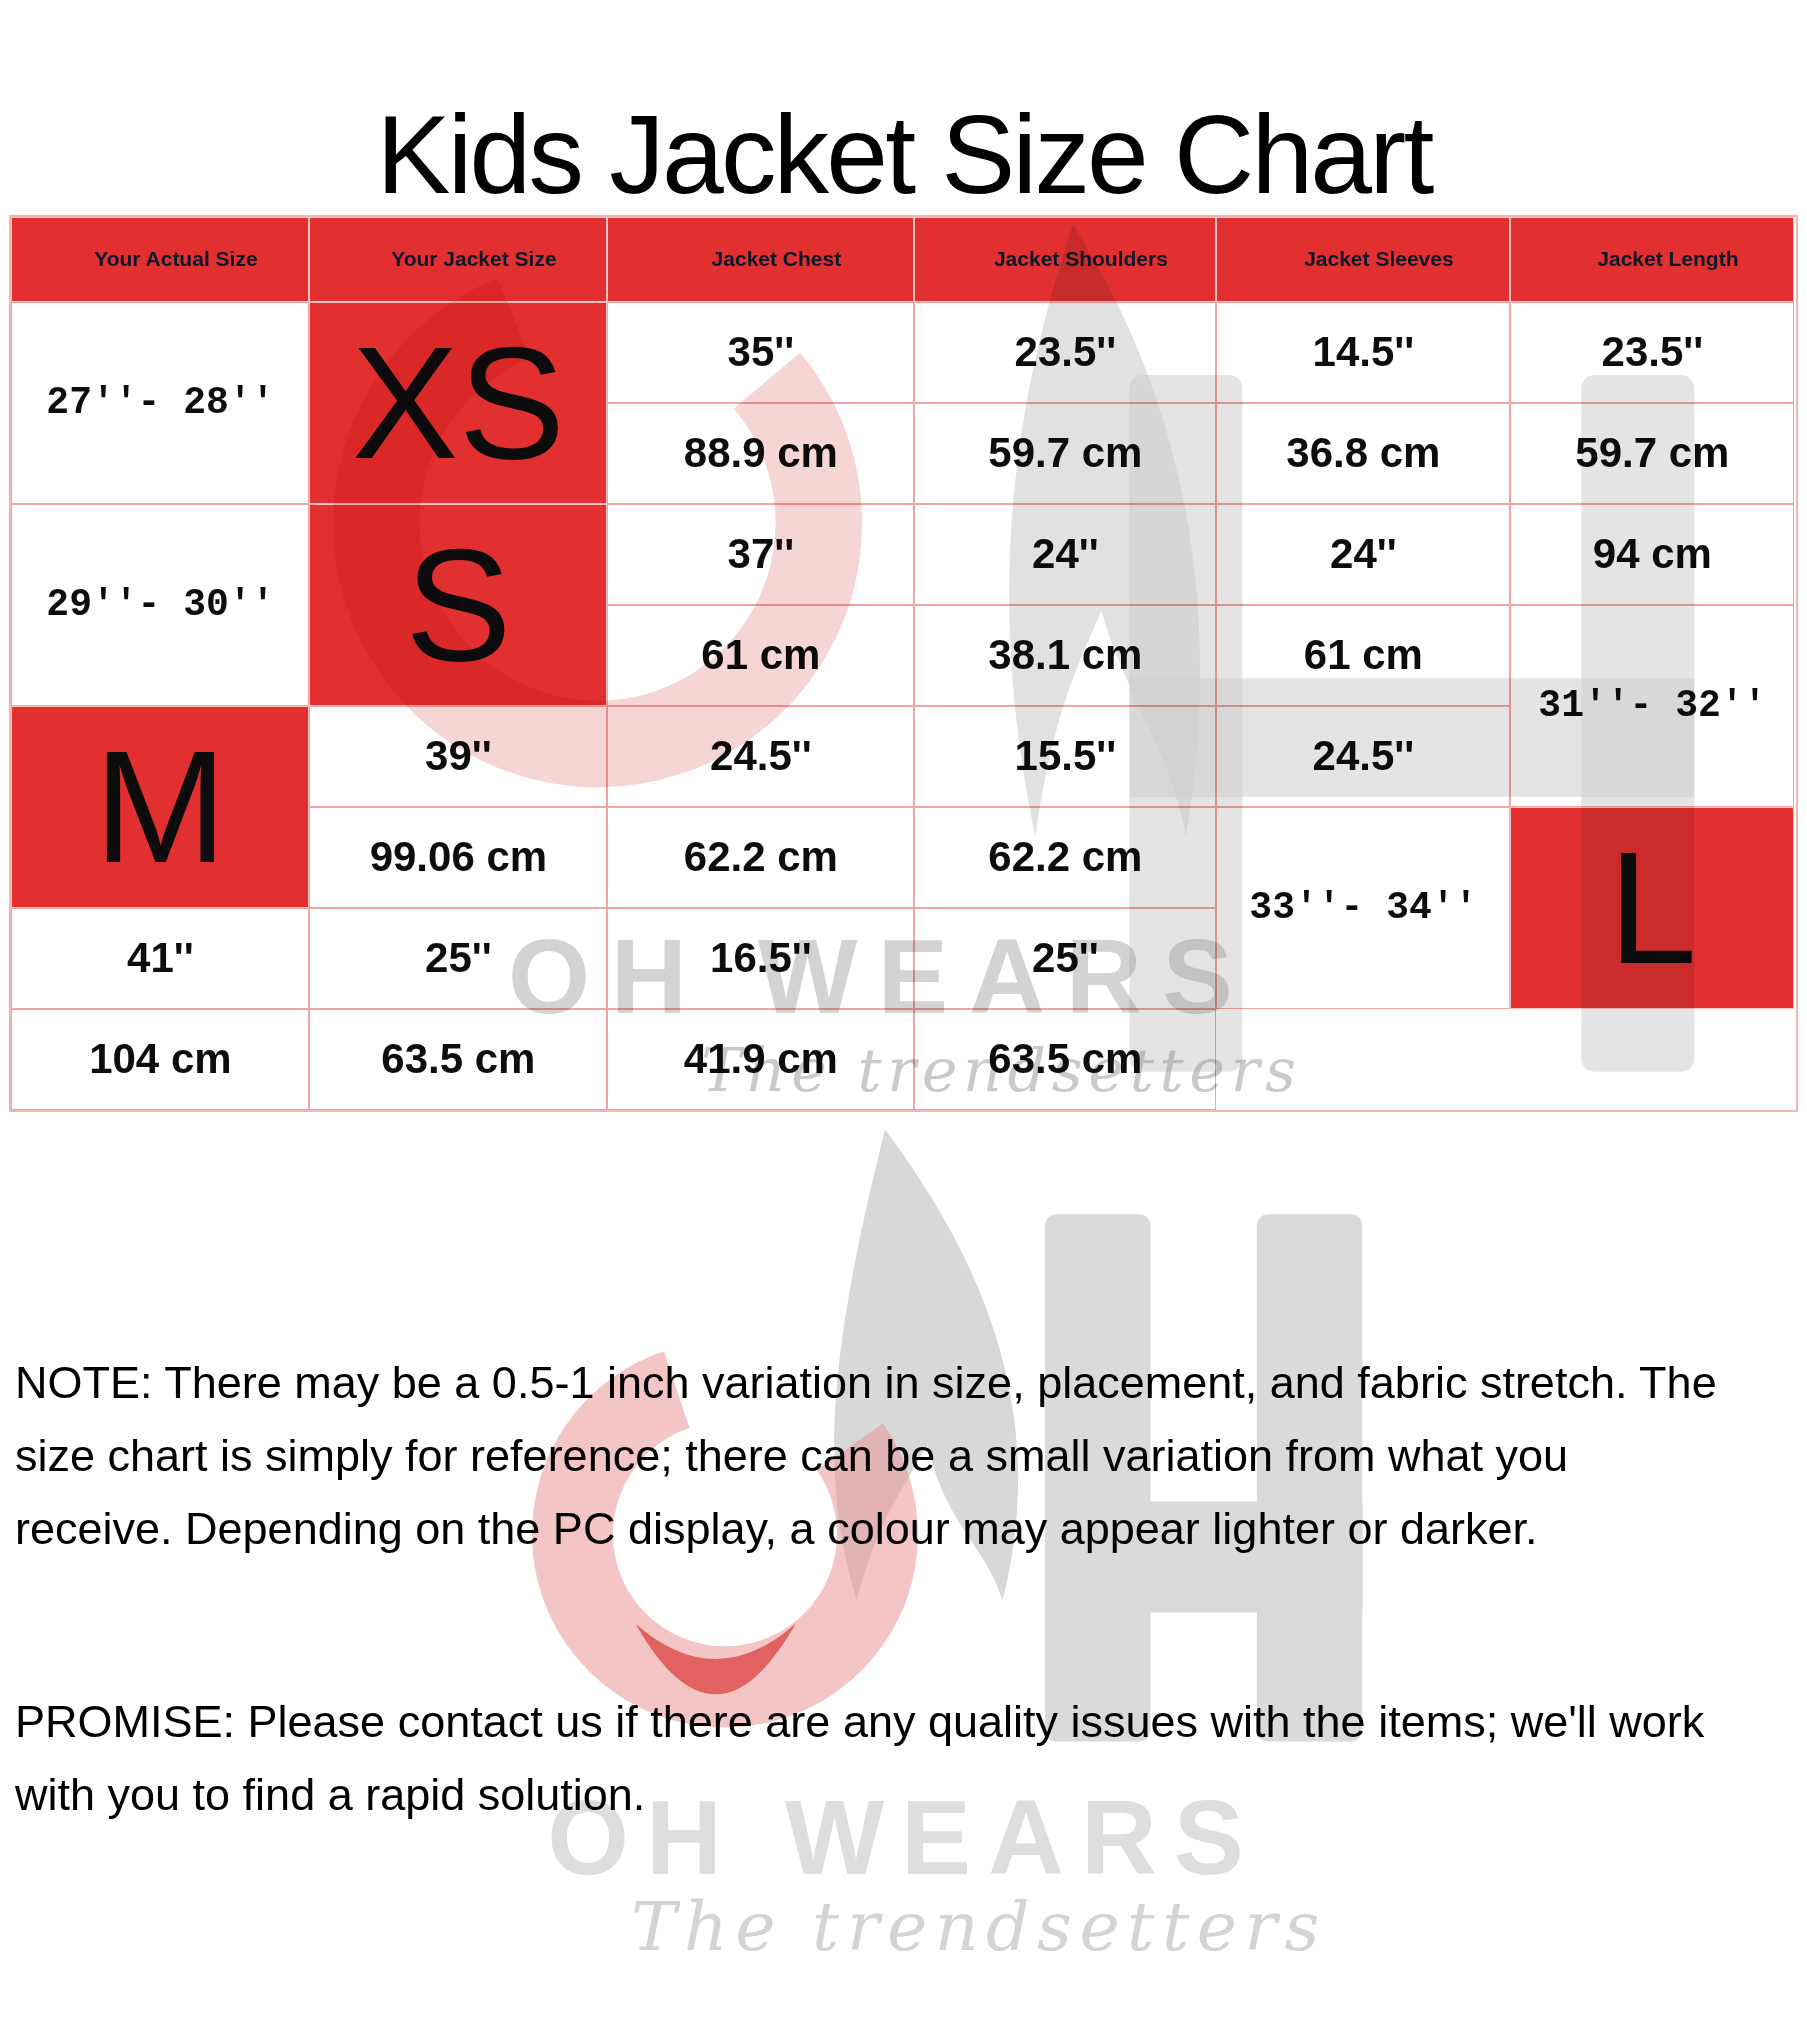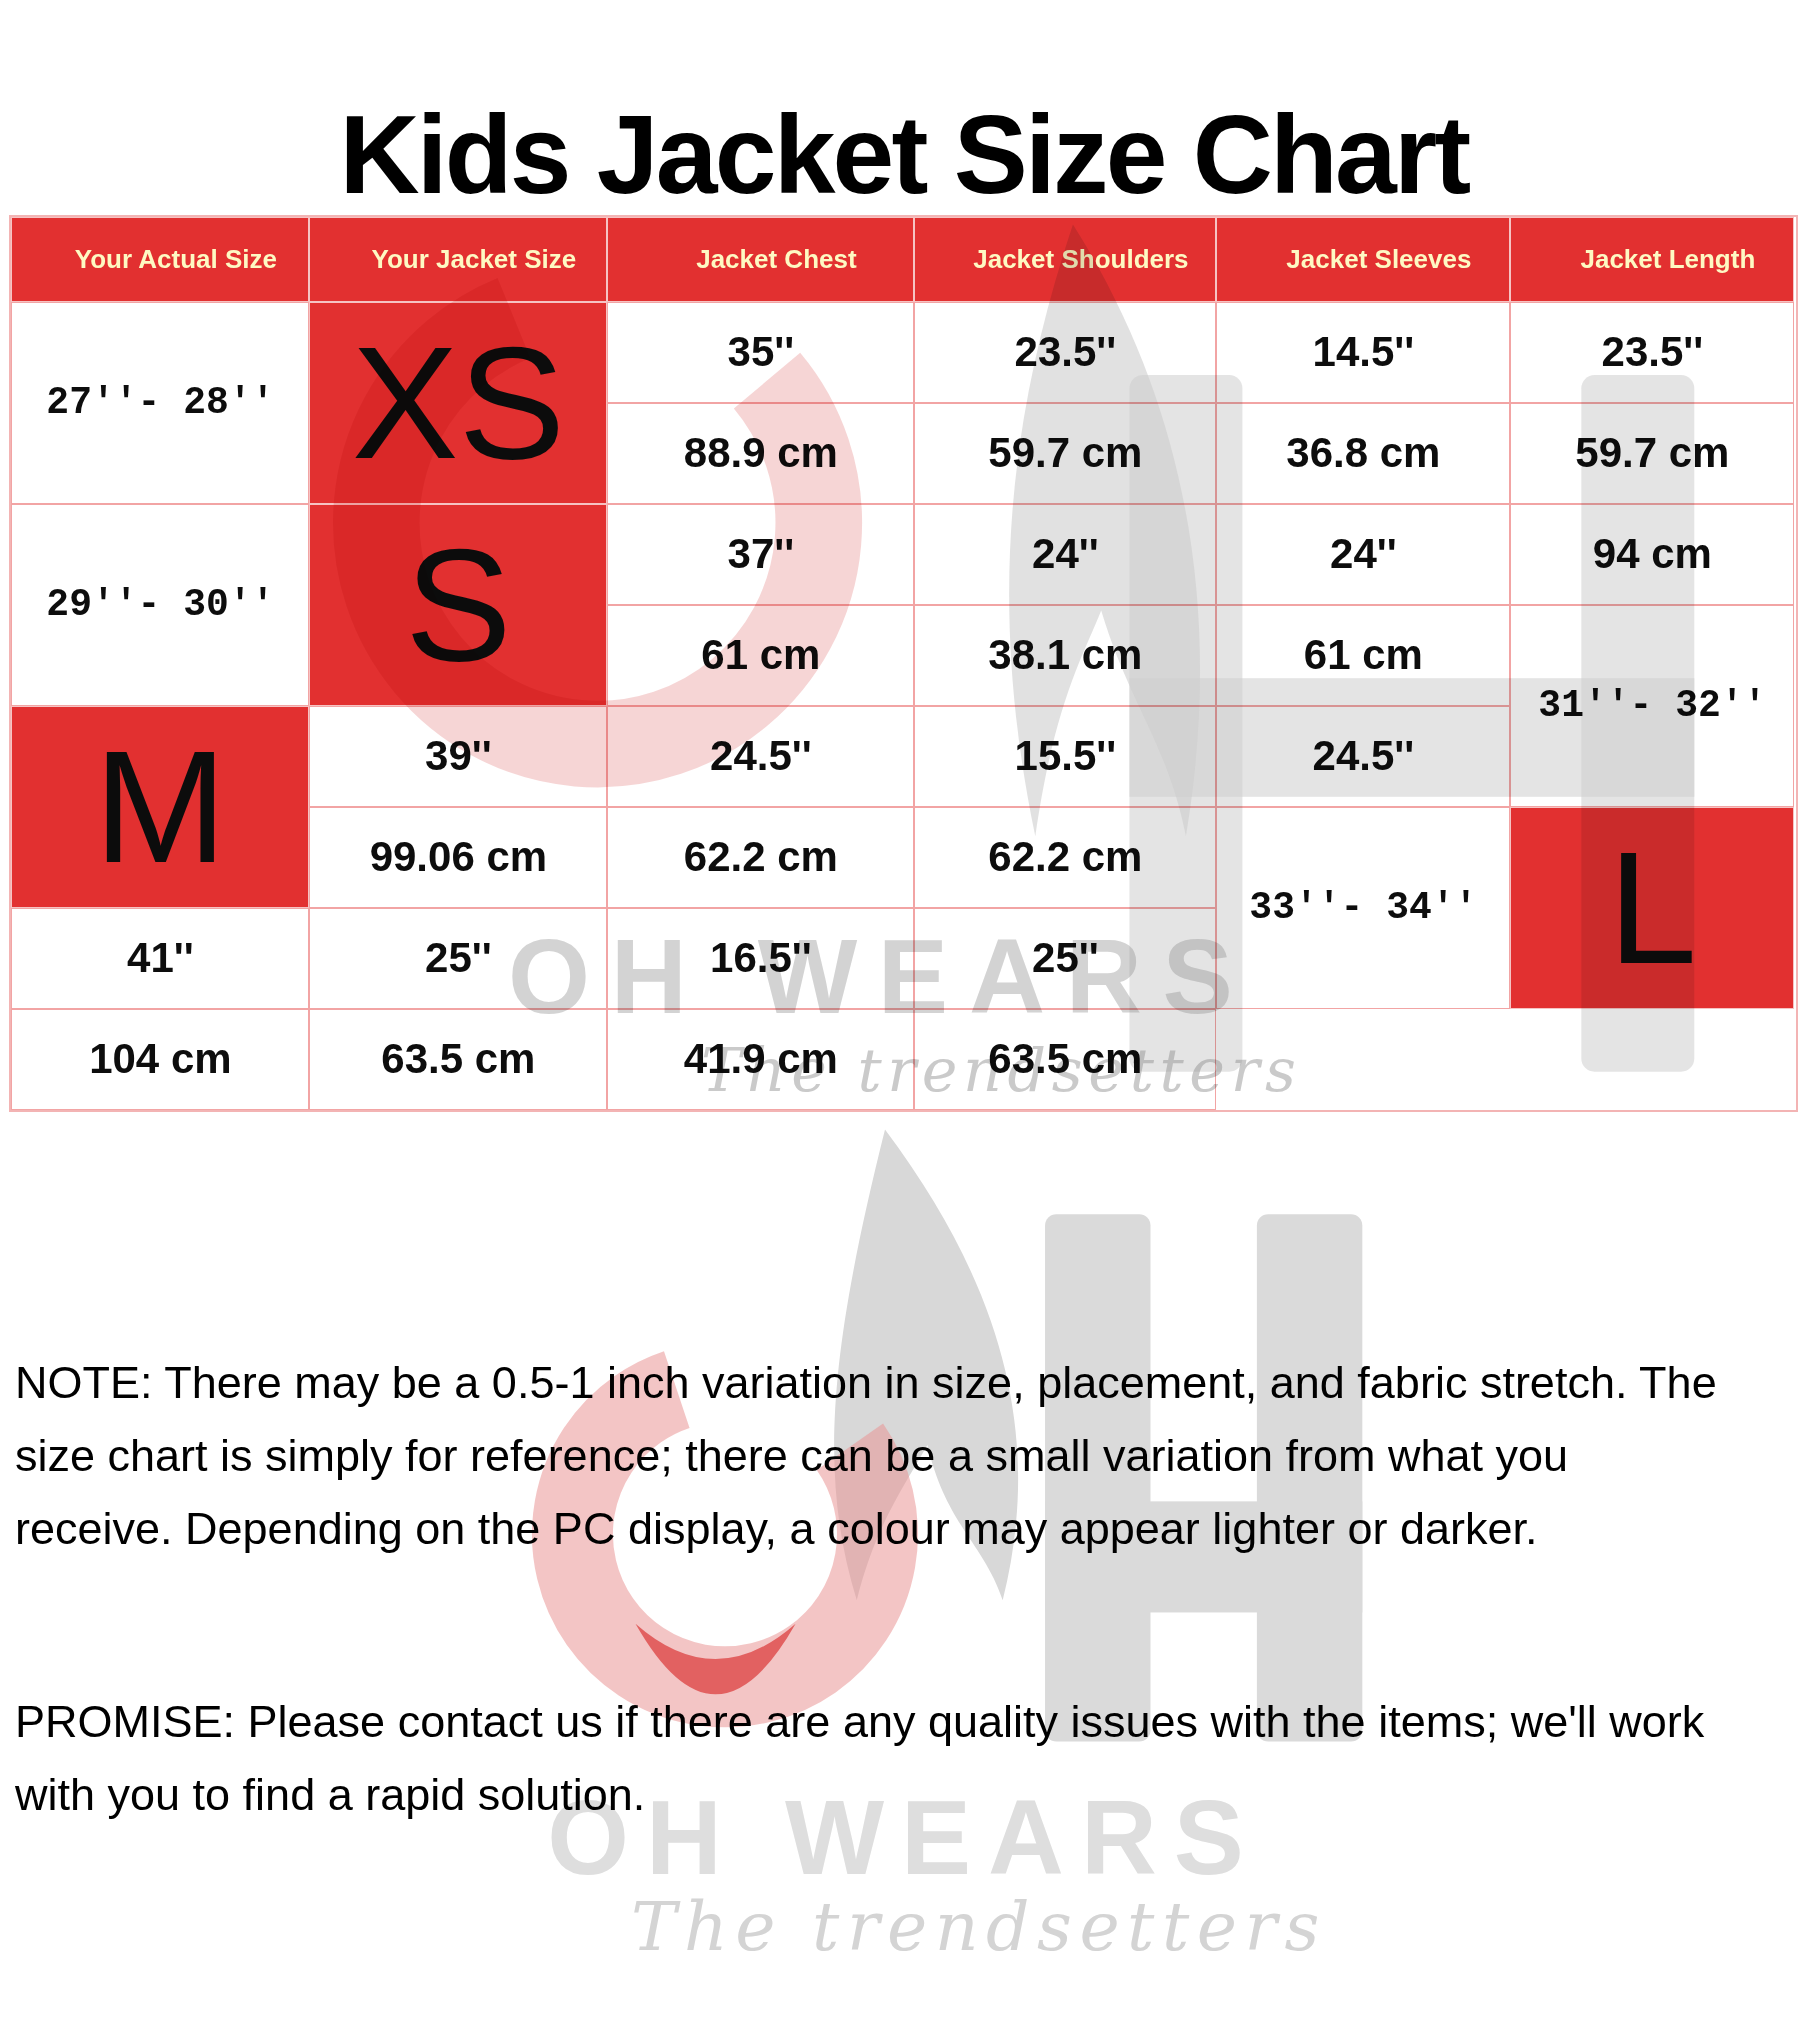--- a/index.html
+++ b/index.html
@@ -2,35 +2,35 @@
 <html style="font-size:15px"><head>
 <meta charset="utf-8">
 <style>
   html,body{margin:0;padding:0;}
   body{
     width:1808px;height:2034px;position:relative;background:#ffffff;
     font-family:"Liberation Sans", sans-serif;color:#0d0d0d;overflow:hidden;
   }
   .page-title{
     position:absolute;top:17px;left:0;width:100%;text-align:center;
-    font-size:111px;font-weight:bold;letter-spacing:-2.8px;color:#000;
+    font-size:111px;font-weight:normal;letter-spacing:-2.8px;color:#000;
   }
   
   .table-zone{position:absolute;left:9.4px;top:215px;width:1789px;height:900px;}
   .size-table{
     position:relative;z-index:1;display:grid;
     grid-template-columns:298px 298px 307px 302px 294px 284px;
     grid-template-rows:85px repeat(8,101px);
     border:2.8px solid #f3b4b4;background:#fff;
   }
   .cell{
     display:flex;align-items:center;justify-content:center;text-align:center;
     border:1.9px solid #f2a4a4;background:#ffffff;line-height:1.05;
   }
-  .cell.h{background:#e23030;font-weight:bold;font-size:26px;color:#fef9c3;border-color:#f6c3c3;padding-left:31px;}
+  .cell.h{background:#e23030;font-weight:bold;font-size:21px;color:#0f172a;border-color:#f6c3c3;padding-left:31px;}
   .cell.act{grid-row:span 2;font-weight:bold;font-size:38px;font-family:Liberation Mono, monospace;}
   .cell.sz{
     grid-row:span 2;background:#e23030;border-color:#f6c3c3;
     font-size:160px;font-weight:400;color:#0c0c0c;
   }
   .cell.meas{font-weight:bold;font-size:42px;}
   .tbl-wm{
     position:absolute;left:0;top:0;width:1789px;height:900px;z-index:2;
     mix-blend-mode:multiply;pointer-events:none;
   }

